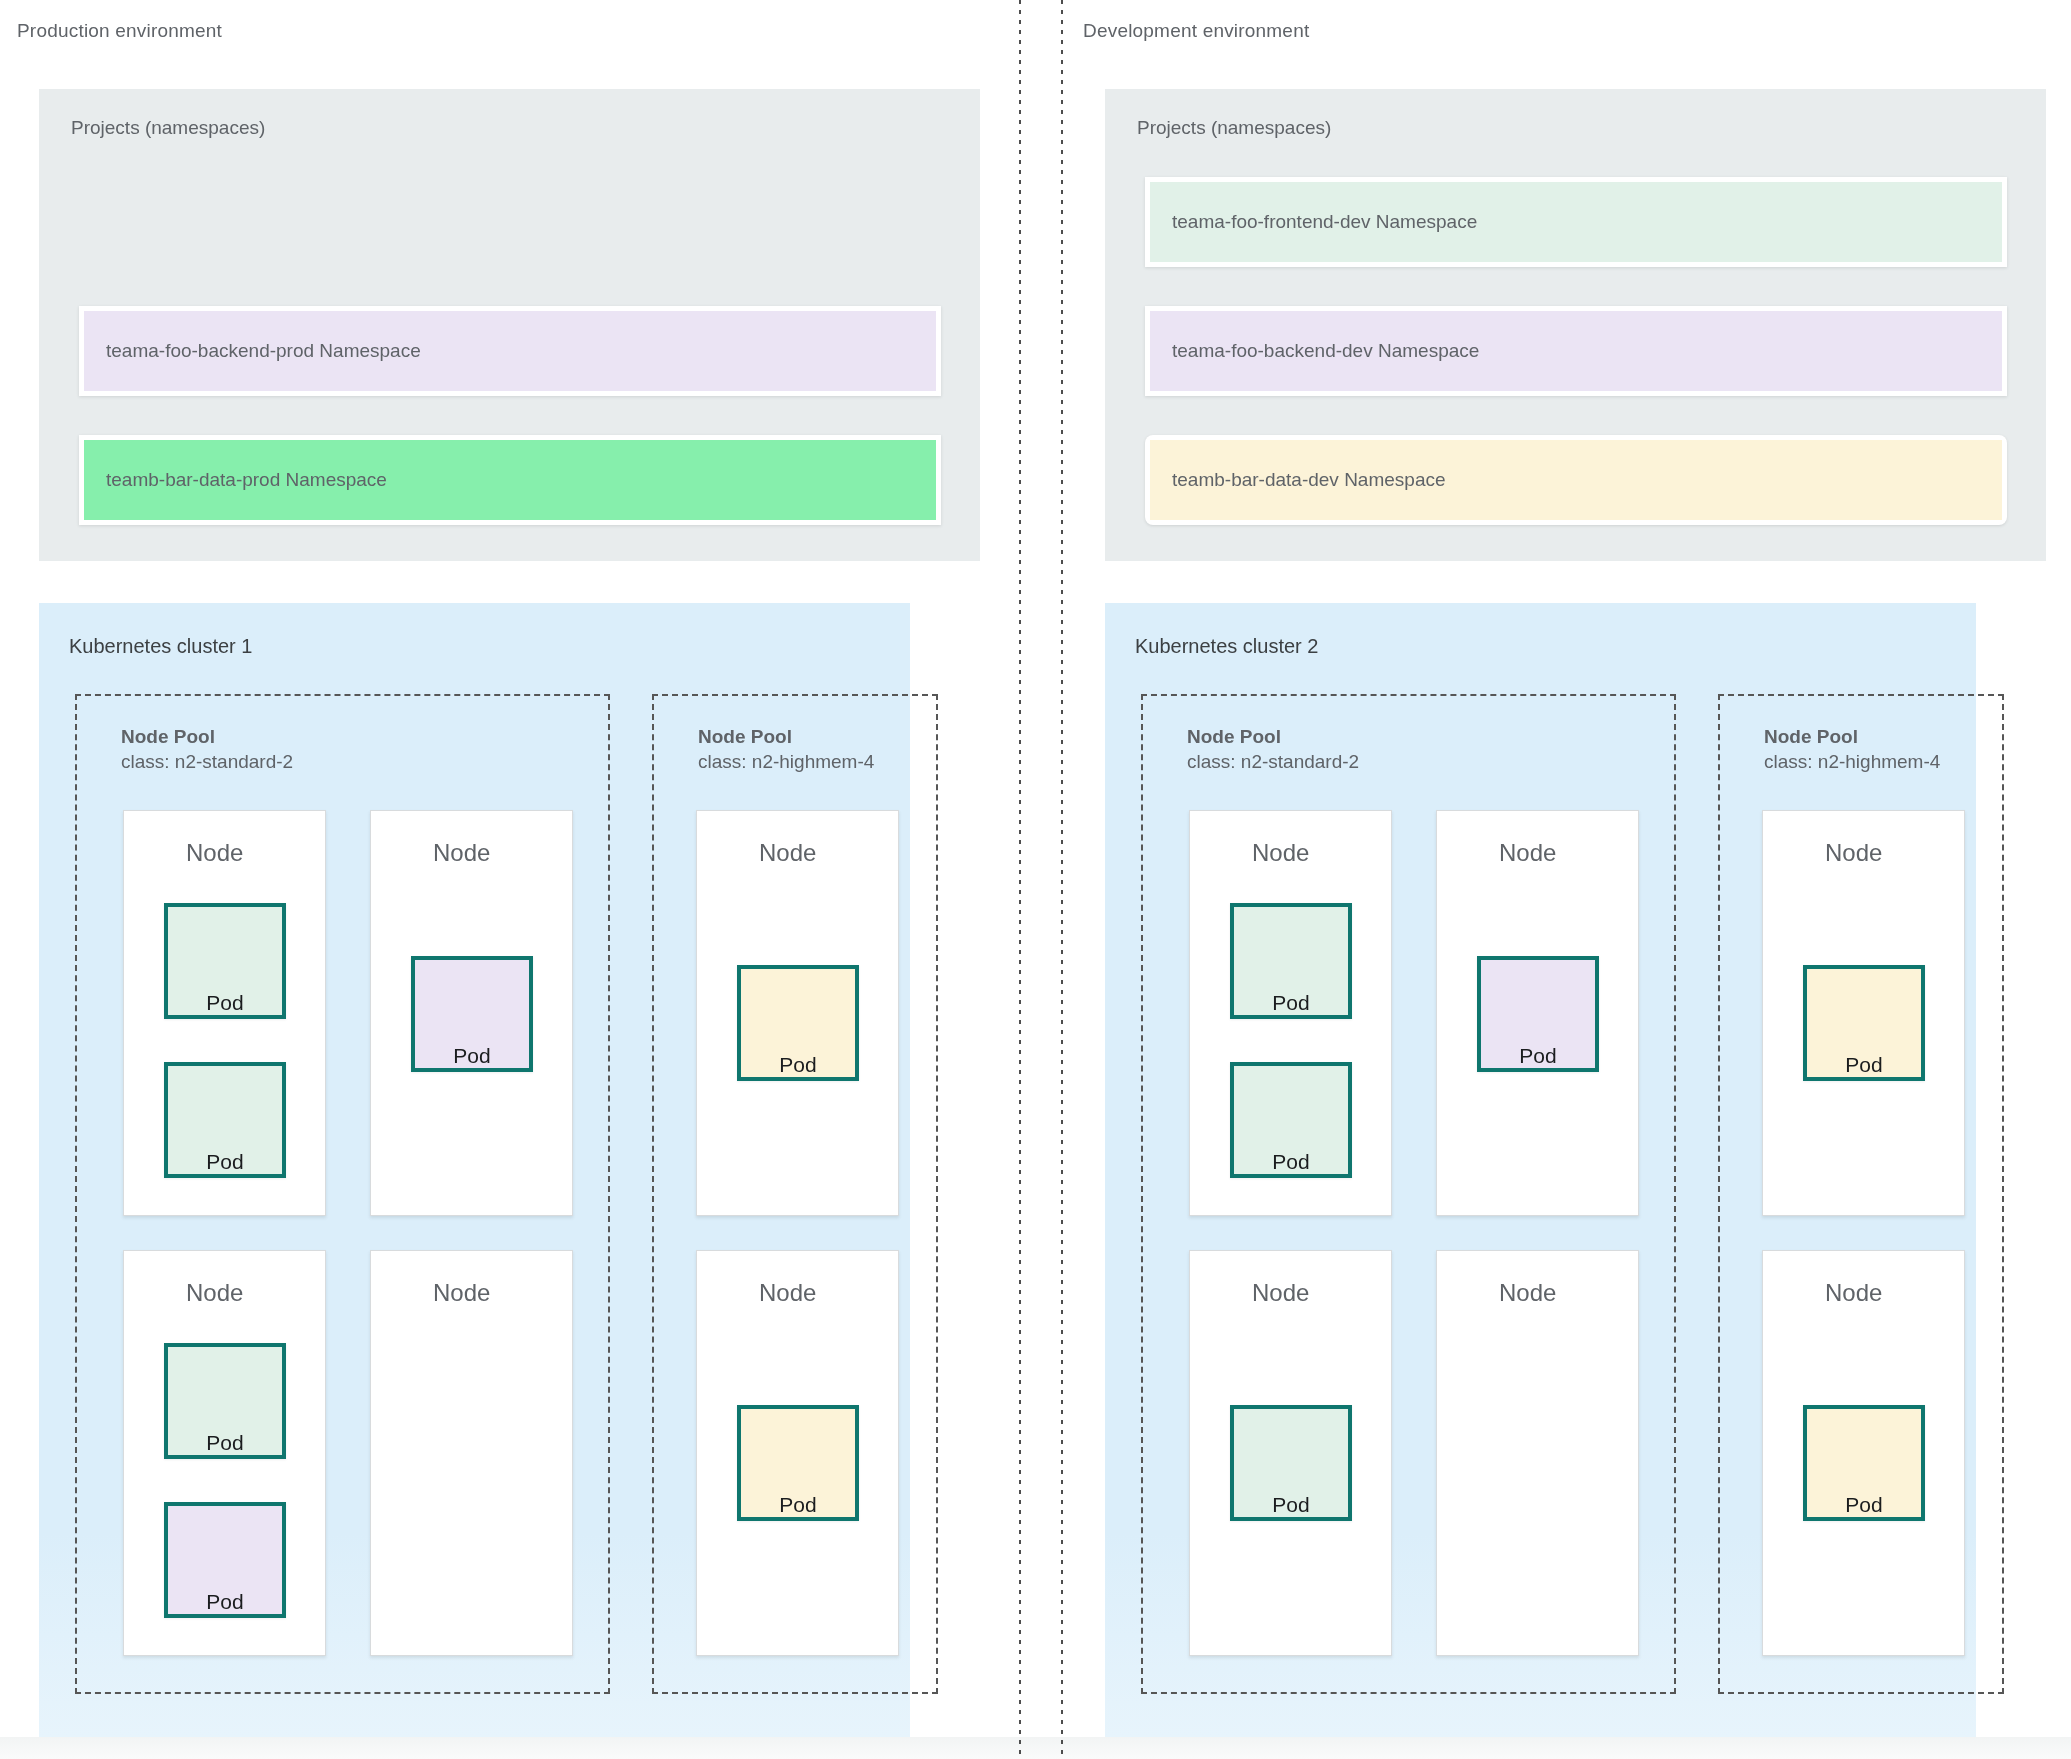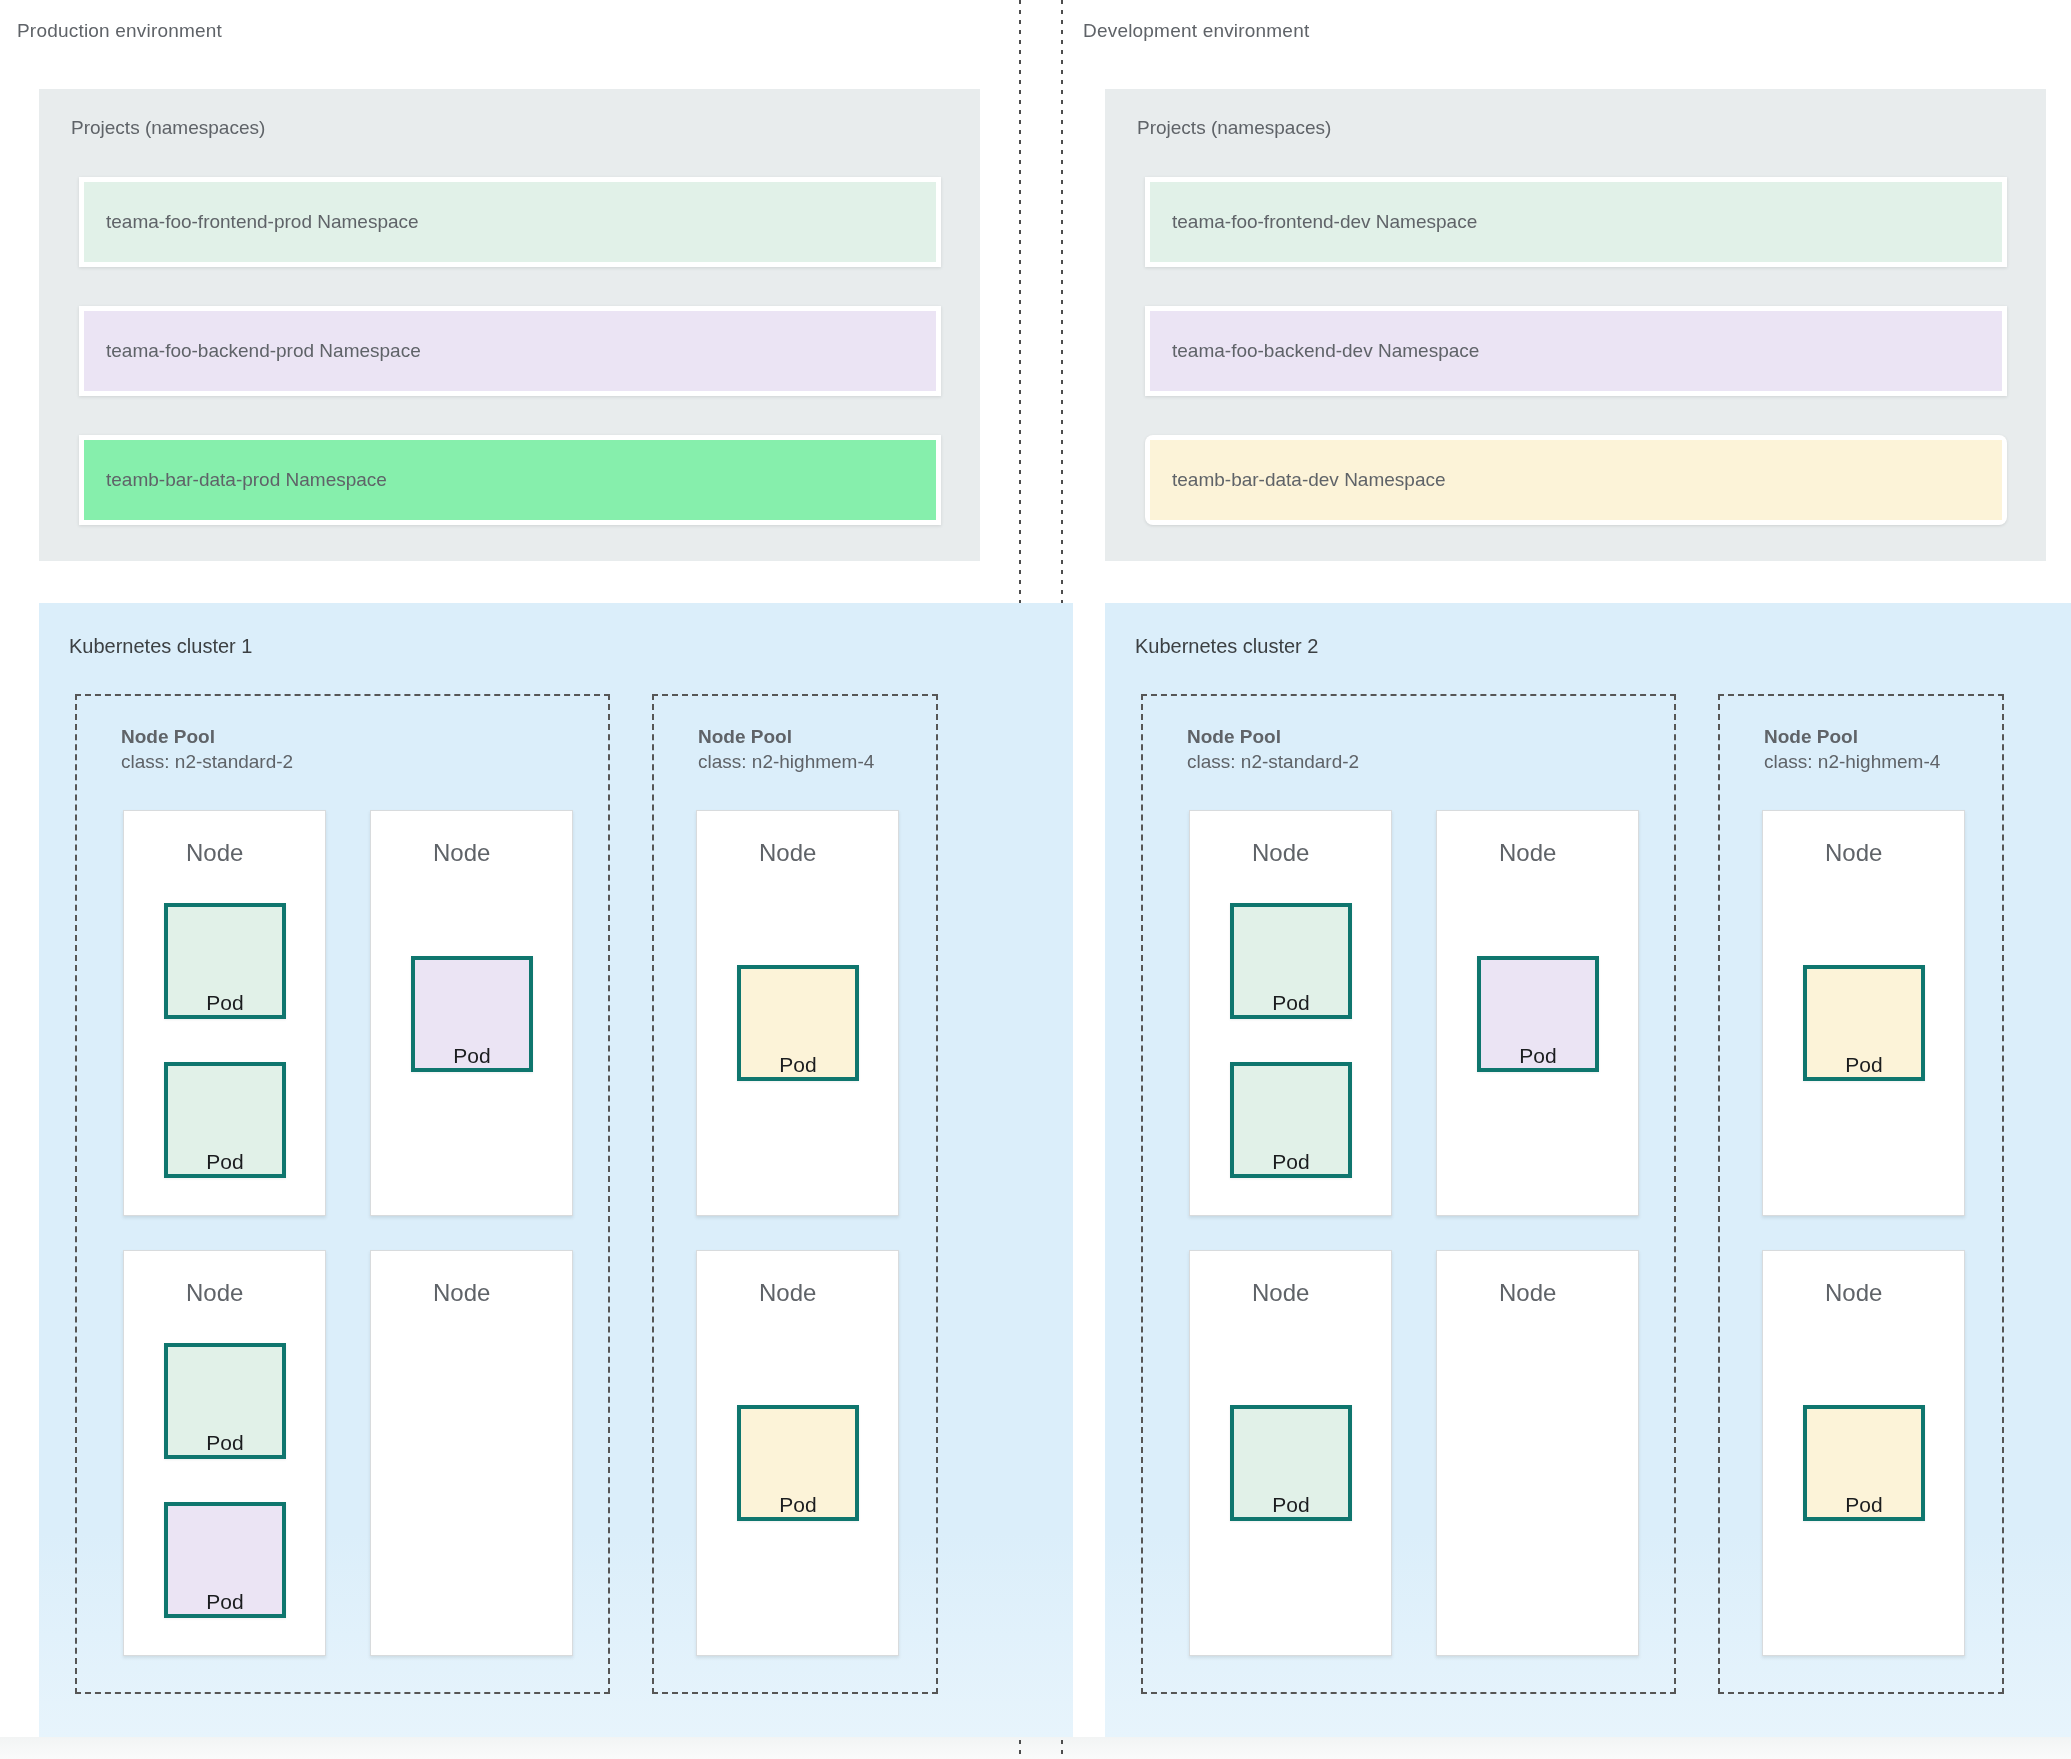--- a/index.html
+++ b/index.html
@@ -20,21 +20,21 @@
   .ns-bar{
     position:absolute;left:40px;width:862px;height:90px;background:#ffffff;
     box-shadow:0 1px 3px rgba(60,64,67,.15);
   }
   .ns-fill{
     position:absolute;left:5px;top:5px;right:5px;bottom:5px;
     display:flex;align-items:center;
   }
   .ns-label{font-size:19px;color:#5f6368;padding-left:22px;}
   .cluster-box{
-    position:absolute;left:39px;top:603px;width:1034px;height:1134px;
+    position:absolute;left:39px;top:603px;width:871px;height:1134px;
     background:linear-gradient(180deg,#dbeefa 0%,#dbeefa 82%,#e7f4fc 100%);
   }
   .cluster-title{
     position:absolute;left:30px;top:32px;font-size:20px;color:#3c4043;
   }
   .node-pool{
     position:absolute;border:2px dashed #565656;box-sizing:border-box;
   }
   .pool-head{position:absolute;left:44px;top:28px;line-height:25px;}
   .pool-title{font-size:19px;font-weight:bold;color:#5f6368;}
@@ -65,25 +65,20 @@
 
 <div class="canvas">
   <div class="bottom-strip"></div>
   <div class="divider-line" style="left:1019px;"></div>
   <div class="divider-line" style="left:1061px;"></div>
   <div id="env-root">
       <div class="env" style="left: 0px;">
     <div class="env-label">Production environment</div>
     <div class="projects-box">
       <div class="projects-title">Projects (namespaces)</div>
-    <div class="ns-bar" style="top: 88px;">
-    <div class="ns-fill" style="background: rgb(225, 241, 232);">
-      <span class="ns-label">teama-foo-frontend-prod Namespace</span>
-    </div>
-  </div>
           <div class="ns-bar" style="top: 217px;">
     <div class="ns-fill" style="background: rgb(235, 228, 244);">
       <span class="ns-label">teama-foo-backend-prod Namespace</span>
     </div>
   </div>
           <div class="ns-bar" style="top: 346px;">
     <div class="ns-fill" style="background: #86efac;">
       <span class="ns-label">teamb-bar-data-prod Namespace</span>
     </div>
   </div>

